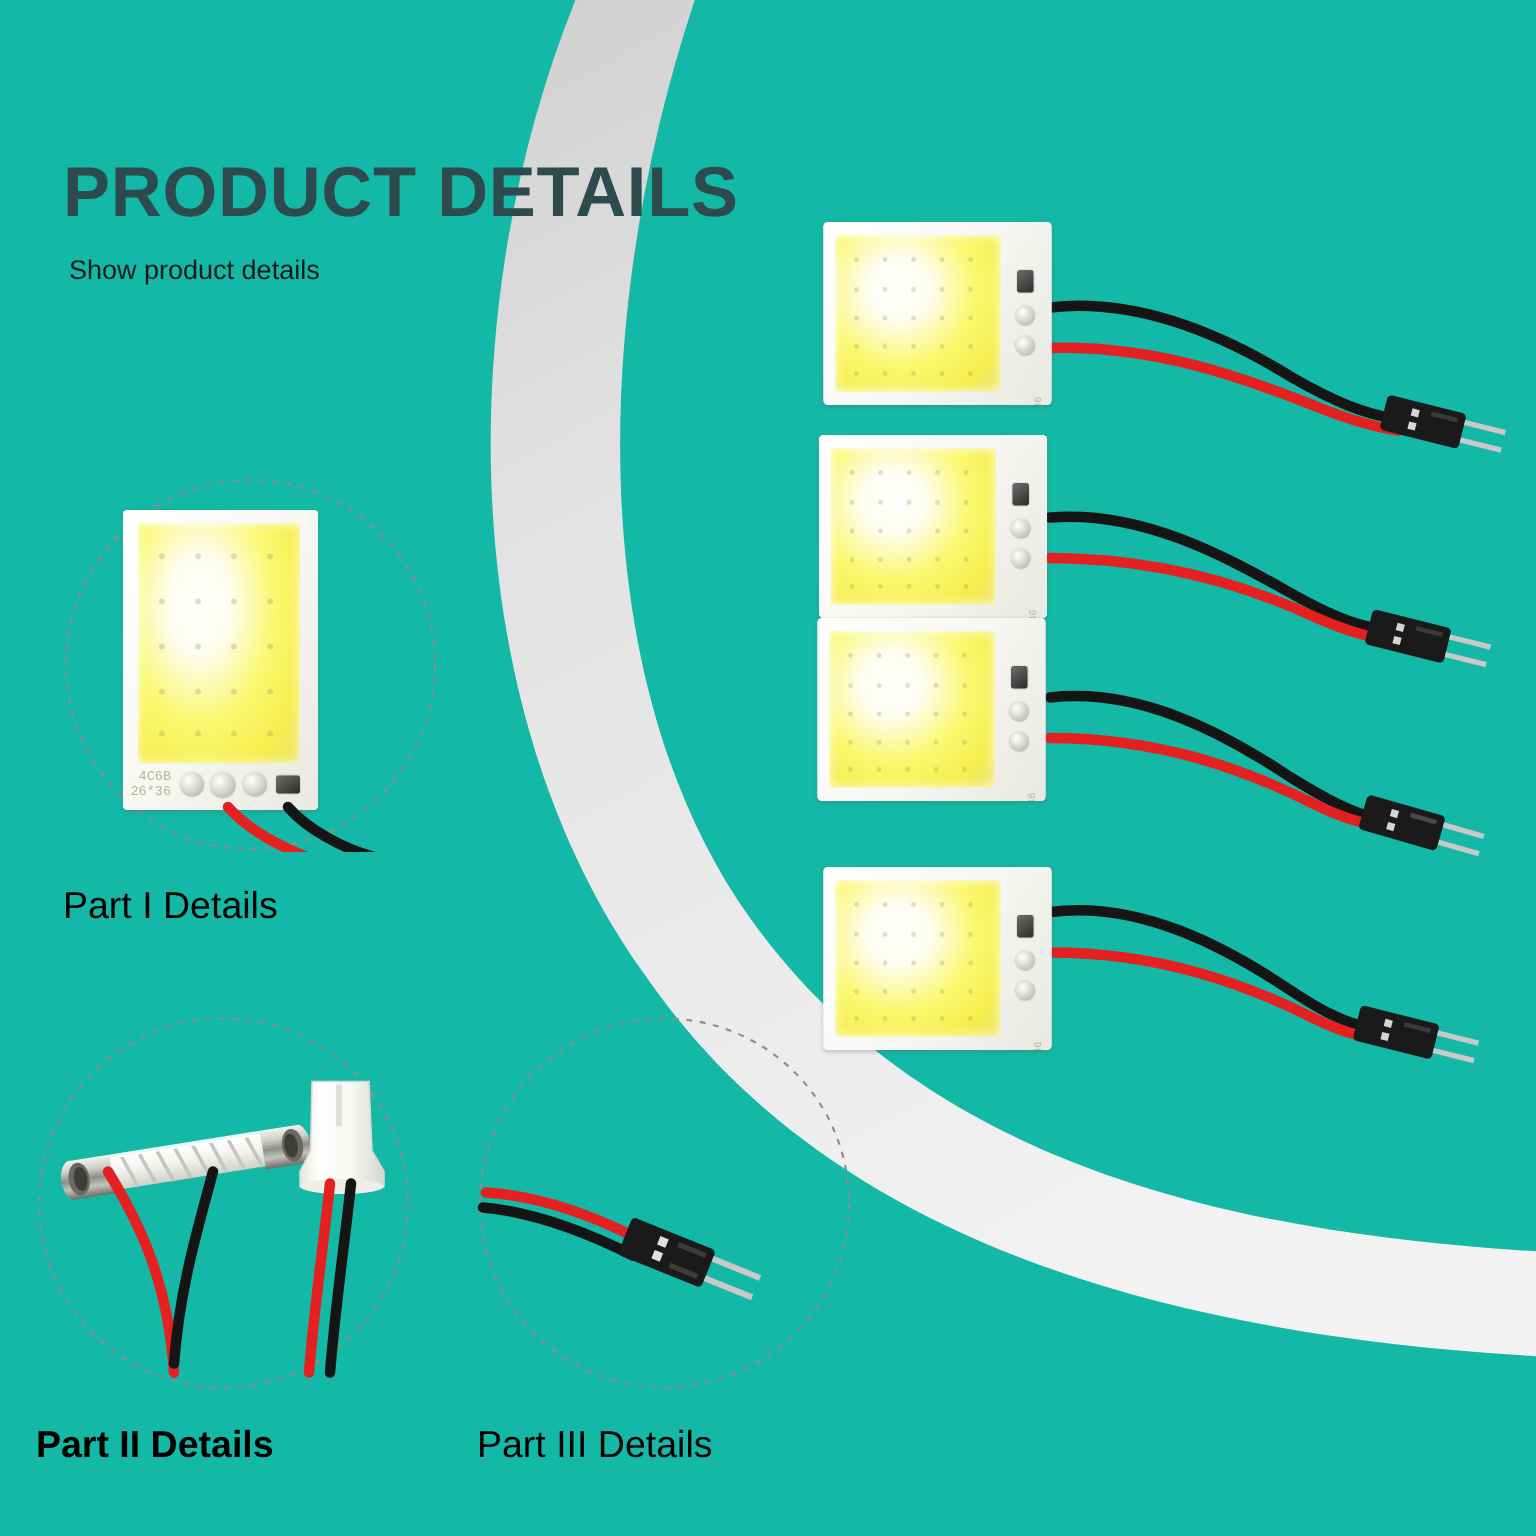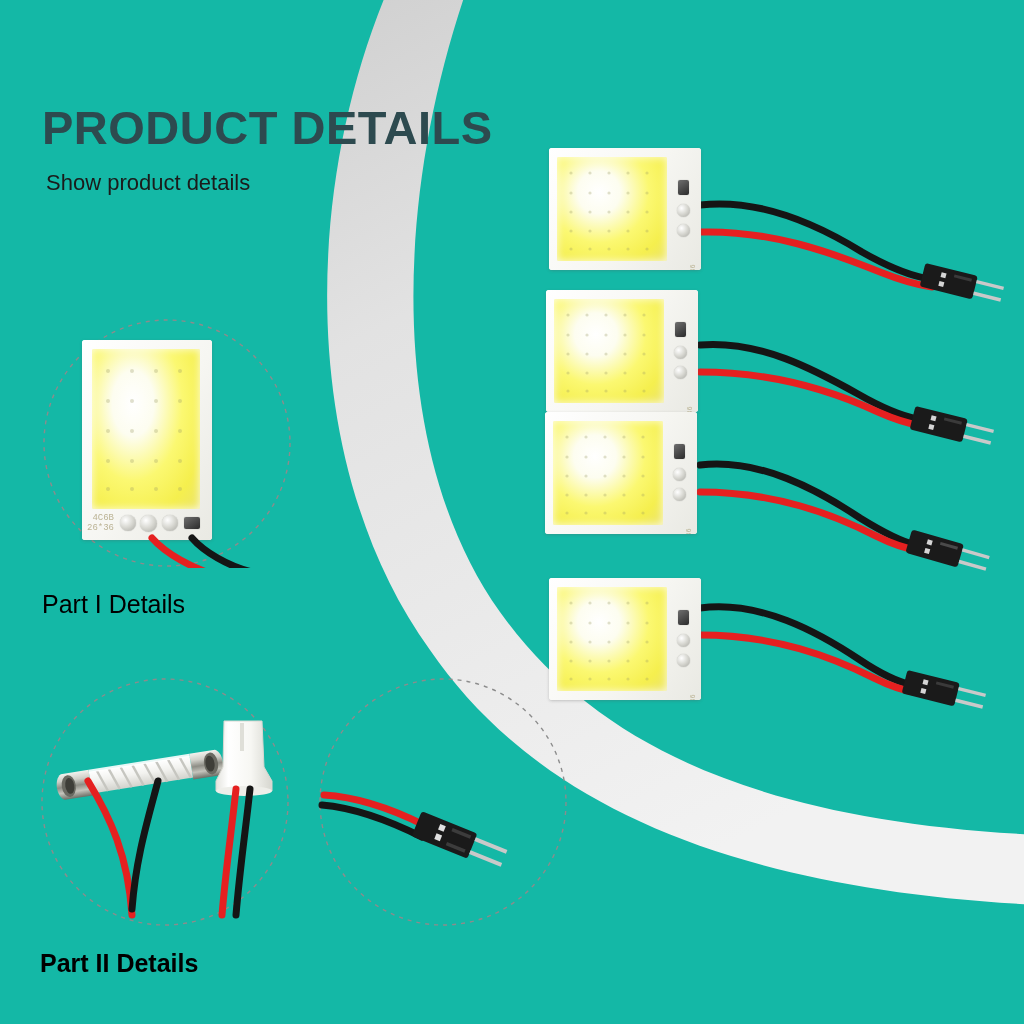--- a/index.html
+++ b/index.html
@@ -31,21 +31,21 @@
     font-size: 47px;
     font-weight: bold;
     letter-spacing: 0.5px;
     color: #2d4a4f;
     white-space: nowrap;
   }
   .page-subtitle {
     position: absolute;
     left: 46px;
     top: 170px;
-    font-size: 22px;
+    font-size: 18px;
     font-weight: normal;
     color: #1b1b1b;
     white-space: nowrap;
   }
 
   
   .callout {
     position: absolute;
   }
   .callout-ring {
@@ -424,21 +424,21 @@
     </div>
 
     <svg style="position:absolute; left:0; top:0;" width="250" height="250" viewBox="0 0 250 250">
       <path d="M 110 220 C 124 236, 150 250, 176 258" stroke="#e52020" stroke-width="7" fill="none" stroke-linecap="round"></path>
       <path d="M 150 220 C 162 234, 186 248, 210 254" stroke="#151515" stroke-width="7" fill="none" stroke-linecap="round"></path>
     </svg>
 
     <div class="callout-caption" style="top:272px;">Part I Details</div>
   </div>
 
-  <div class="callout" style="left:40px; top:677px; width:250px; height:250px;font-weight:bold;">
+  <div class="callout" style="left:24px; top:677px; width:250px; height:250px;font-weight:bold;">
     <svg class="callout-ring" viewBox="0 0 250 250">
       <circle cx="125" cy="125" r="123" fill="none" stroke="#8c8c8c" stroke-width="1.4" stroke-dasharray="4 5"></circle>
     </svg>
 
     <svg class="festoon" style="left:10px; top:48px;" width="190" height="100" viewBox="0 0 190 100">
       <defs>
         <linearGradient id="chrome" x1="0" y1="0" x2="0" y2="1">
           <stop offset="0%" stop-color="#f2f2ee"></stop>
           <stop offset="28%" stop-color="#cfcfc8"></stop>
           <stop offset="52%" stop-color="#8e8e86"></stop>
@@ -517,15 +517,16 @@
         <rect x="96" y="142" width="60" height="27" rx="3" fill="#1a1a1a"></rect>
         <rect x="118" y="147" width="6" height="6" fill="#e0e0e0"></rect>
         <rect x="118" y="157" width="6" height="6" fill="#e0e0e0"></rect>
         <rect x="131" y="146" width="20" height="3.5" fill="#3c3c3c"></rect>
         <rect x="131" y="161" width="20" height="3.5" fill="#3c3c3c"></rect>
         <rect x="156" y="146" width="34" height="4" fill="#c9c9c9"></rect>
         <rect x="156" y="160" width="34" height="4" fill="#c9c9c9"></rect>
       </g>
     </svg>
 
+    <div class="callout-caption" style="top:272px;">Part III Details</div>
   </div>
 
 </div>
 
 </body></html>

